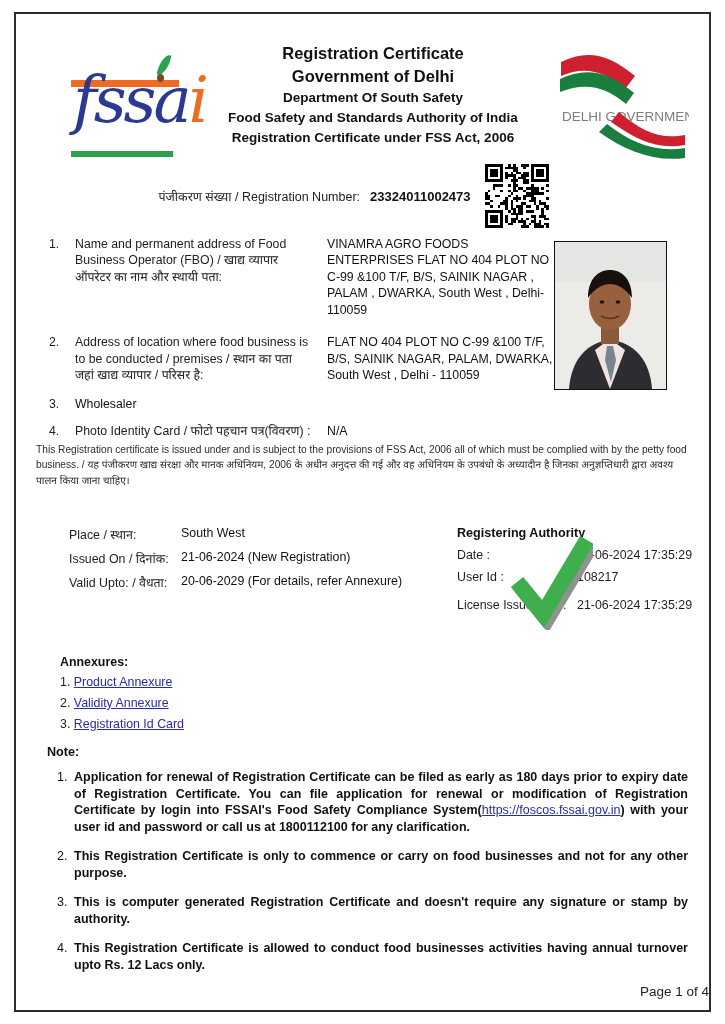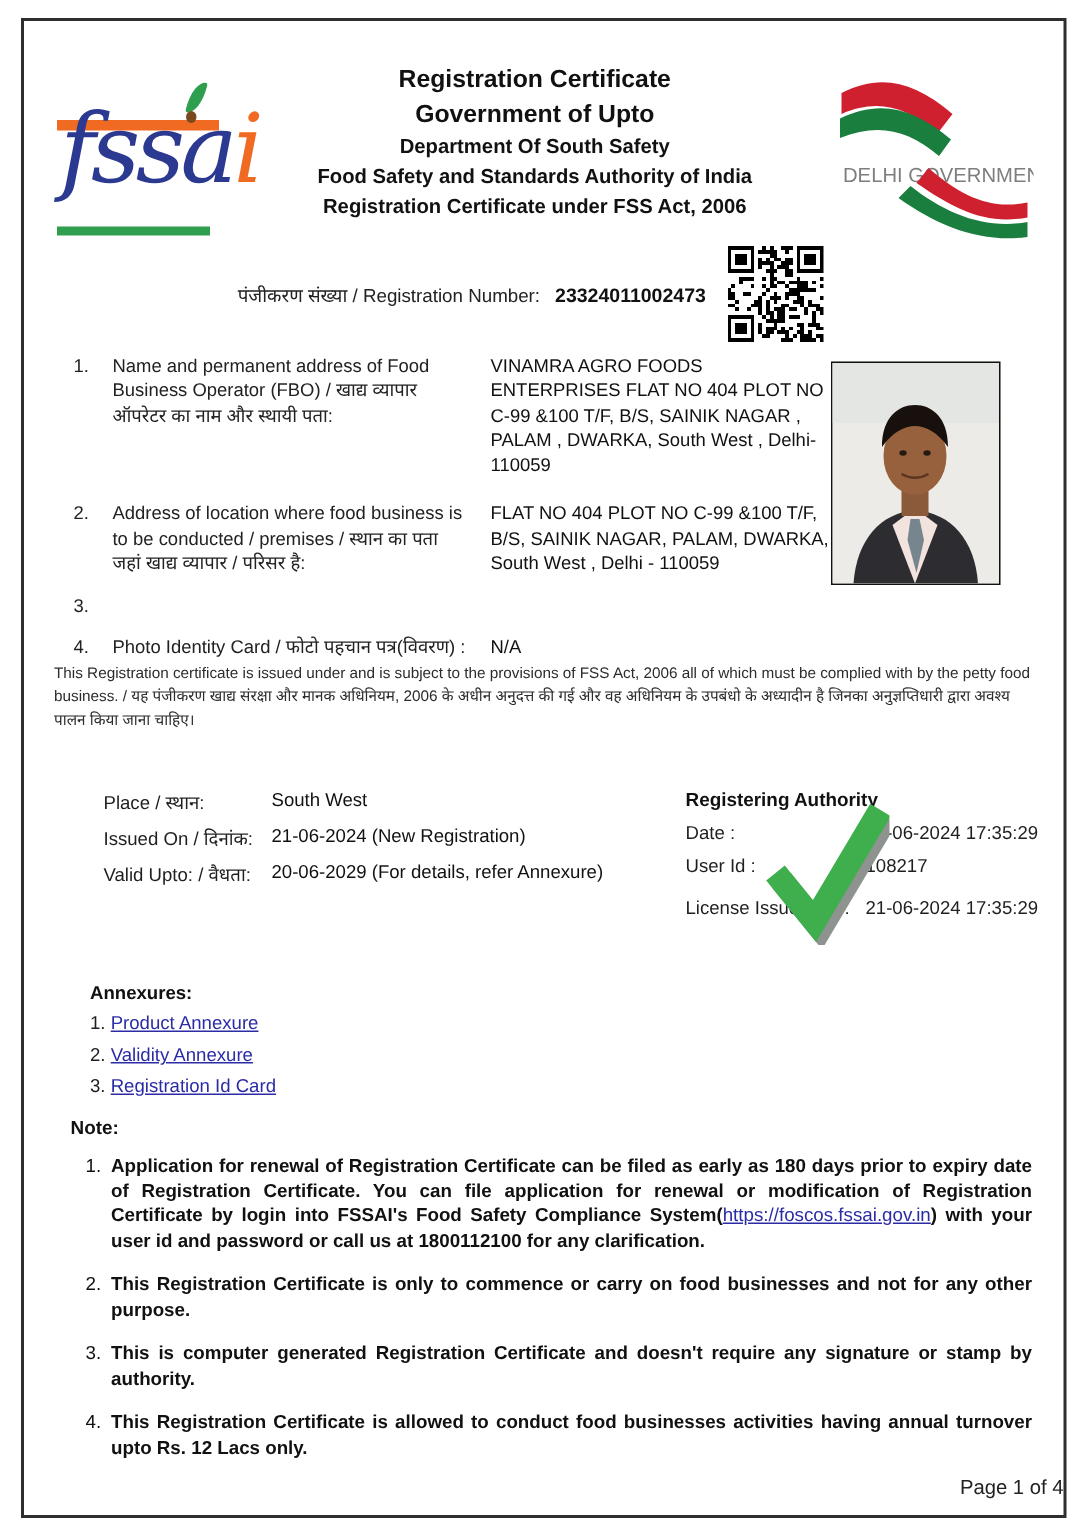--- a/index.html
+++ b/index.html
@@ -3,21 +3,21 @@
 <meta charset="utf-8">
 <style>
   * { margin:0; padding:0; box-sizing:border-box; }
   html,body { width:725px; height:1024px; background:#ffffff;
     font-family:"Liberation Sans","DejaVu Sans",sans-serif; color:#1f1f1f; }
   .page-border { position:absolute; left:14px; top:12px; width:697px; height:1000px;
     border:2px solid #2e2e2e; background:#fff; overflow:hidden; }
 
   
   .header { position:absolute; top:24px; left:22px; right:20px; display:flex; align-items:flex-start; }
-  .fssai-logo { position:relative; width:118px; height:128px; flex:0 0 auto; }
+  .fssai-logo { position:relative; width:118px; height:128px; flex:0 0 auto;margin-left:33px; }
   .fssai-bar-orange { position:absolute; top:42px; left:0; width:108px; height:7px; background:#f16a21; }
   .fssai-bar-green  { position:absolute; top:113px; left:0; width:102px; height:6px; background:#2f9e4f; }
   .fssai-text { position:absolute; top:-2px; left:2px; font-family:"DejaVu Serif","Liberation Serif",serif;
     font-style:italic; font-size:64px; line-height:128px; letter-spacing:-3px; }
   .fssai-text .blue { color:#2b3990; }
   .fssai-text .orange { color:#f16a21; }
   .fssai-leaf { position:absolute; top:16px; left:88px; width:10px; height:22px; background:#2f9e4f;
     border-radius:90% 10% 90% 10%; transform:rotate(14deg); }
   .fssai-seed { position:absolute; top:36px; left:86px; width:7px; height:8px; background:#7a4a1e; border-radius:50%; }
 
@@ -85,21 +85,21 @@
     <div class="fssai-logo">
       <div class="fssai-bar-orange"></div>
       <div class="fssai-bar-green"></div>
       <div class="fssai-text"><span class="blue">fssa</span><span class="orange">i</span></div>
       <div class="fssai-leaf"></div>
       <div class="fssai-seed"></div>
     </div>
 
     <div class="titles">
       <div class="title-lg">Registration Certificate</div>
-      <div class="title-lg">Government of Upto</div>
+      <div class="title-lg">Government of Delhi</div>
       <div class="title-sm">Department Of South Safety</div>
       <div class="title-sm">Food Safety and Standards Authority of India</div>
       <div class="title-sm">Registration Certificate under FSS Act, 2006</div>
     </div>
 
     <div class="delhi-logo">
       <svg width="132" height="118" viewBox="0 0 132 118">
         <path d="M4,16 C30,3 52,8 78,30 L68,43 C46,24 27,20 4,30 Z" fill="#cf2030"></path>
         <path d="M3,33 C30,20 52,26 77,47 L69,58 C48,40 28,36 3,46 Z" fill="#1a7e3e"></path>
         <text x="5" y="75" font-size="13.5" fill="#7e7e7e" font-family="Liberation Sans, sans-serif" id="delhi-logo-text">DELHI GOVERNMENT</text>
@@ -328,20 +328,21 @@
       <span class="label">Name and permanent address of Food Business Operator (FBO) / खाद्य व्यापार ऑपरेटर का नाम और स्थायी पता:</span>
       <span class="value">VINAMRA AGRO FOODS ENTERPRISES FLAT NO 404 PLOT NO C-99 &amp;100 T/F, B/S, SAINIK NAGAR , PALAM , DWARKA, South West  , Delhi-110059</span>
     </div>
     <div class="item" style="margin-bottom:12px;">
       <span class="num">2.</span>
       <span class="label">Address of location where food business is to be conducted / premises / स्थान का पता जहां खाद्य व्यापार / परिसर है:</span>
       <span class="value">FLAT NO 404 PLOT NO C-99 &amp;100 T/F, B/S, SAINIK NAGAR, PALAM, DWARKA, South West  , Delhi - 110059</span>
     </div>
     <div class="item" style="margin-bottom:11px;">
       <span class="num">3.</span>
+      <span class="value">Wholesaler</span>
     </div>
     <div class="item">
       <span class="num">4.</span>
       <span class="label">Photo Identity Card / फोटो पहचान पत्र(विवरण) :</span>
       <span class="value">N/A</span>
     </div>
 
     <div class="photo-frame">
       <svg width="111" height="147" viewBox="0 0 111 147">
         <rect x="0" y="0" width="111" height="147" fill="#edebe7"></rect>

